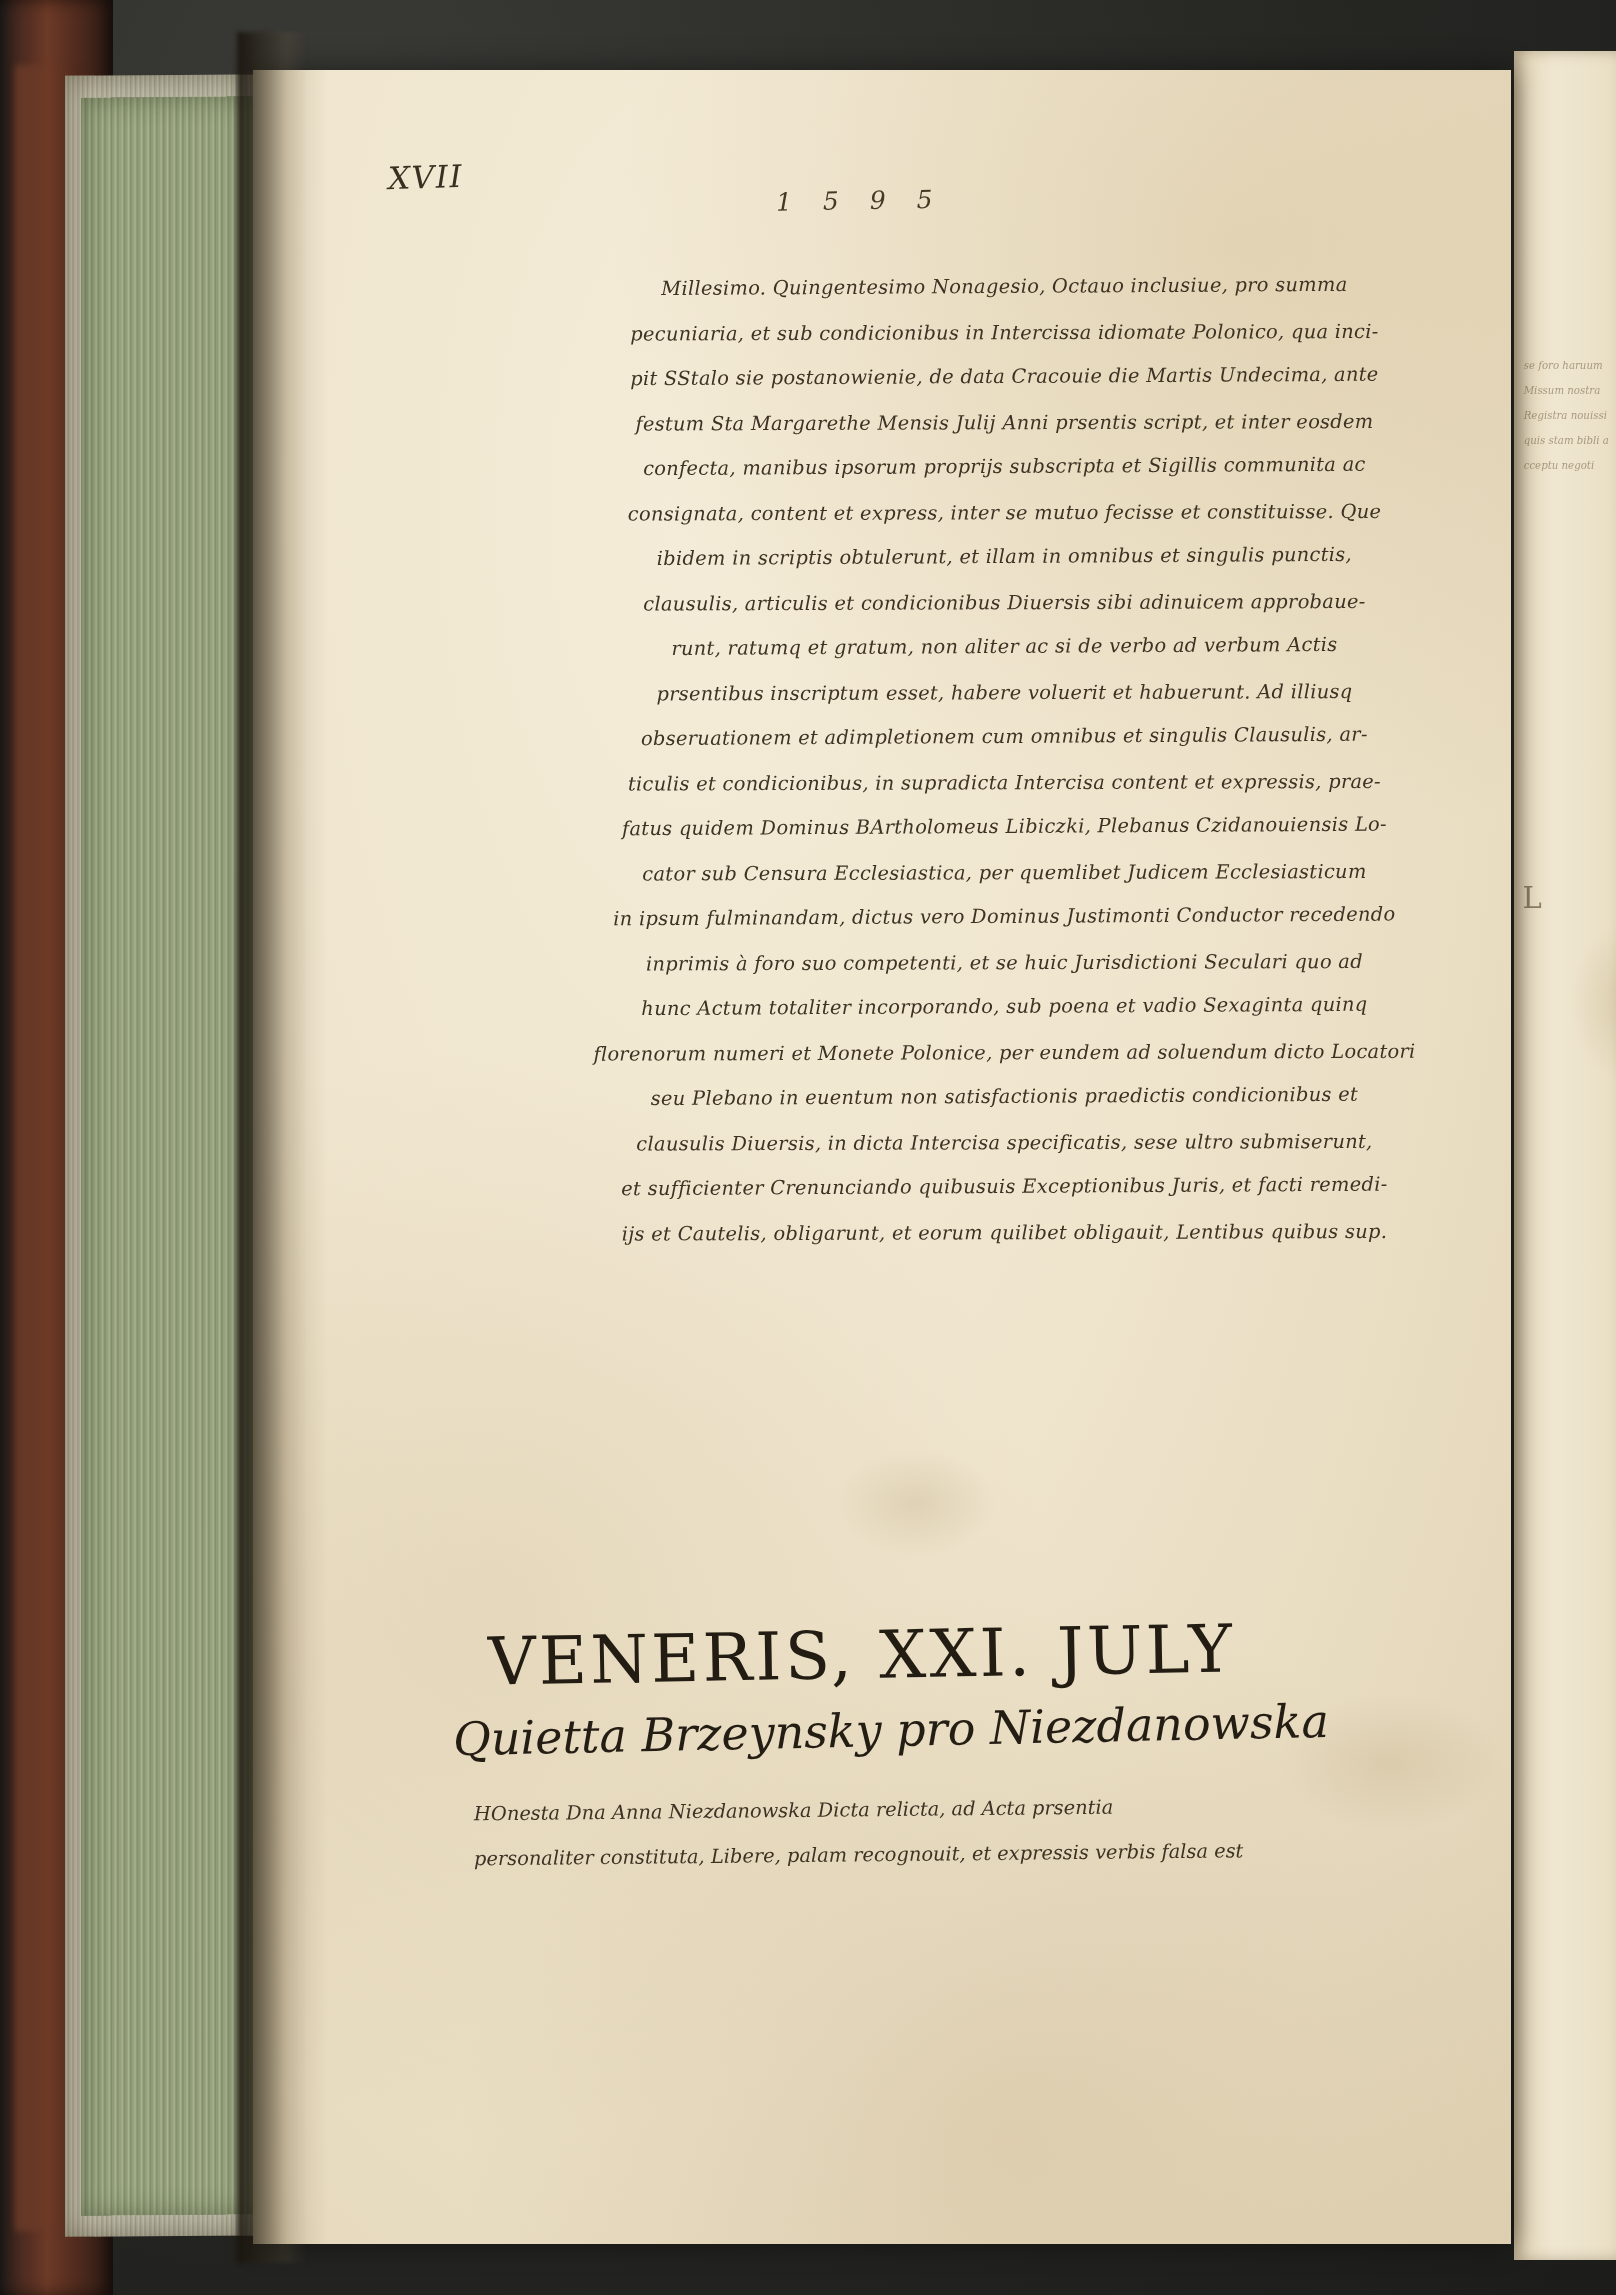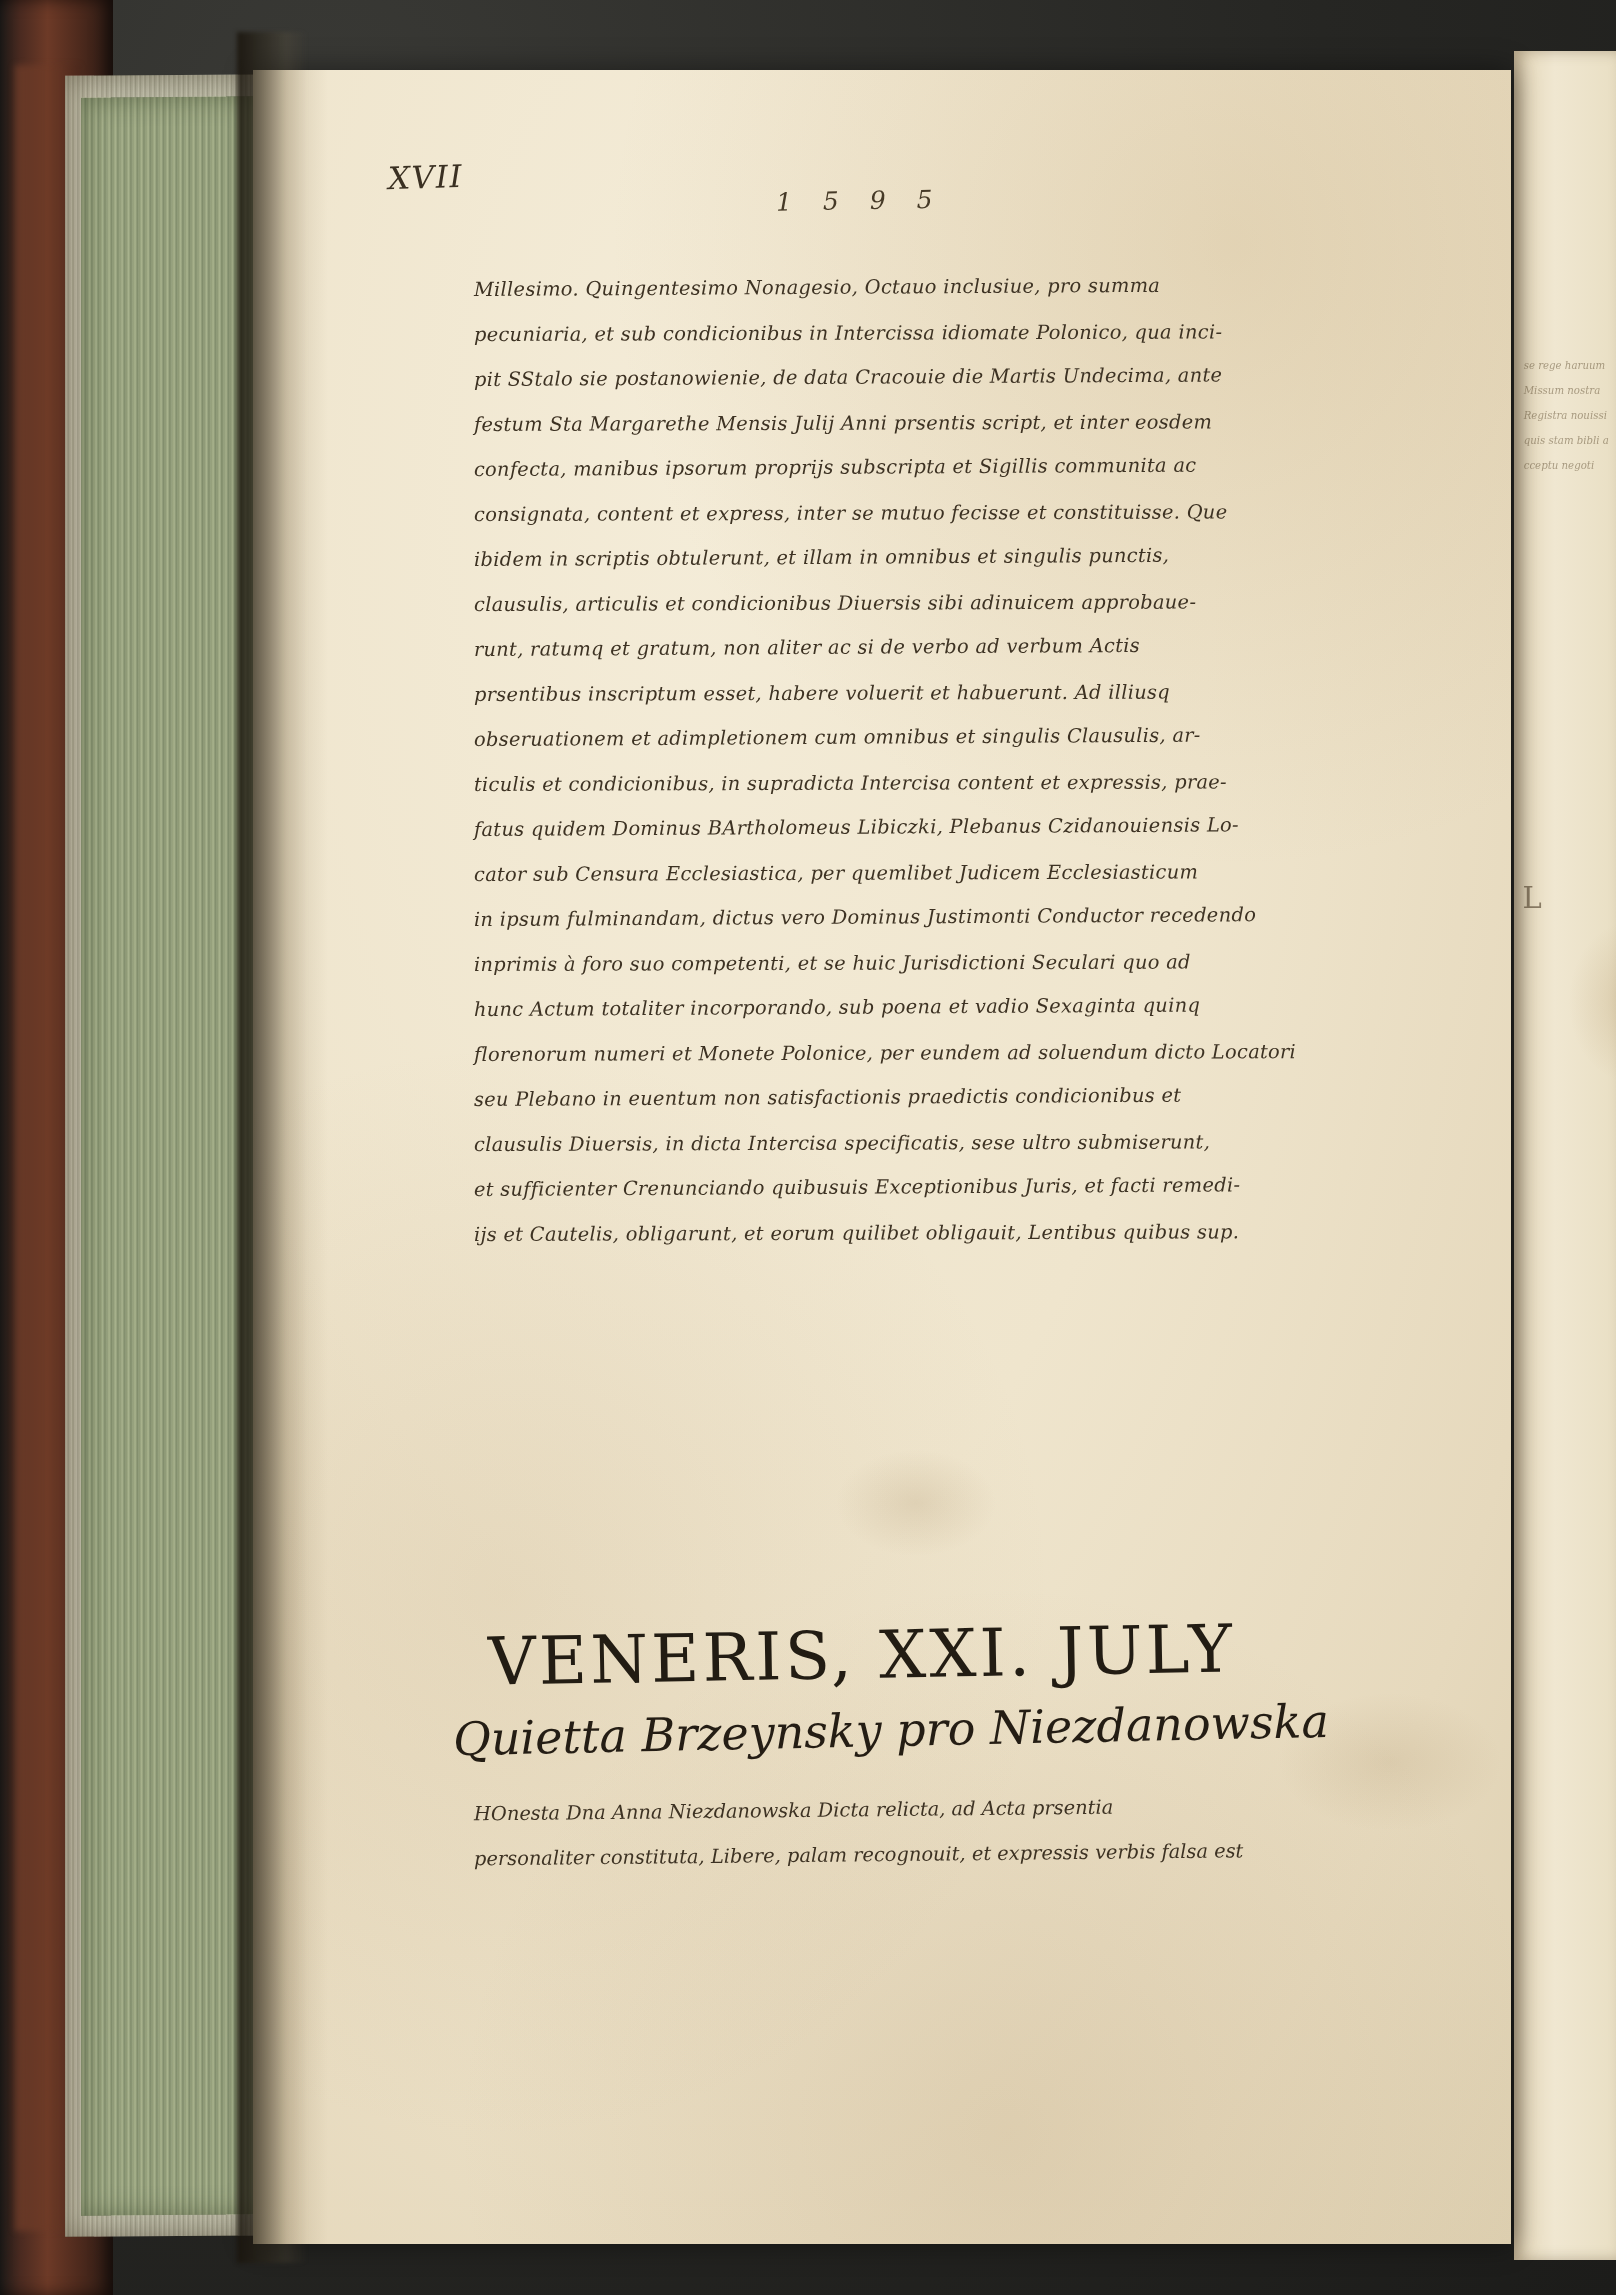--- a/index.html
+++ b/index.html
@@ -173,23 +173,24 @@
     left: 776px;
     top: 186px;
     font-size: 25px;
     letter-spacing: 31px;
     color: #463a27;
     transform: rotate(-1deg);
   }
 
   .body-block {
     position: absolute;
-    left: 474px;
+    left: 498px;
     top: 280px;
     width: 1013px;
+    text-align: center;
   }
   .body-line {
     position: relative;
     font-size: 19.4px;
     line-height: 1.0;
     height: 45px;
     white-space: nowrap;
     color: #3d3223;
     transform-origin: left center;
     letter-spacing: 0.3px;
@@ -243,21 +244,21 @@
 </head>
 <body>
 
 <div class="backdrop"></div>
 
 <div class="binding-leather"></div>
 <div class="page-block"></div>
 <div class="page-block-green"></div>
 
 <div class="leaf-next">
-  <div class="ghost-text">se rege haruum Missum nostra Registra nouissi quis stam bibli acceptu negoti</div>
+  <div class="ghost-text">se foro haruum Missum nostra Registra nouissi quis stam bibli acceptu negoti</div>
   <div class="ghost-big">L</div>
 </div>
 
 <div class="leaf">
 
   <div class="stain stain-a"></div>
   <div class="stain stain-b"></div>
   <div class="stain stain-c"></div>
 
 </div>

